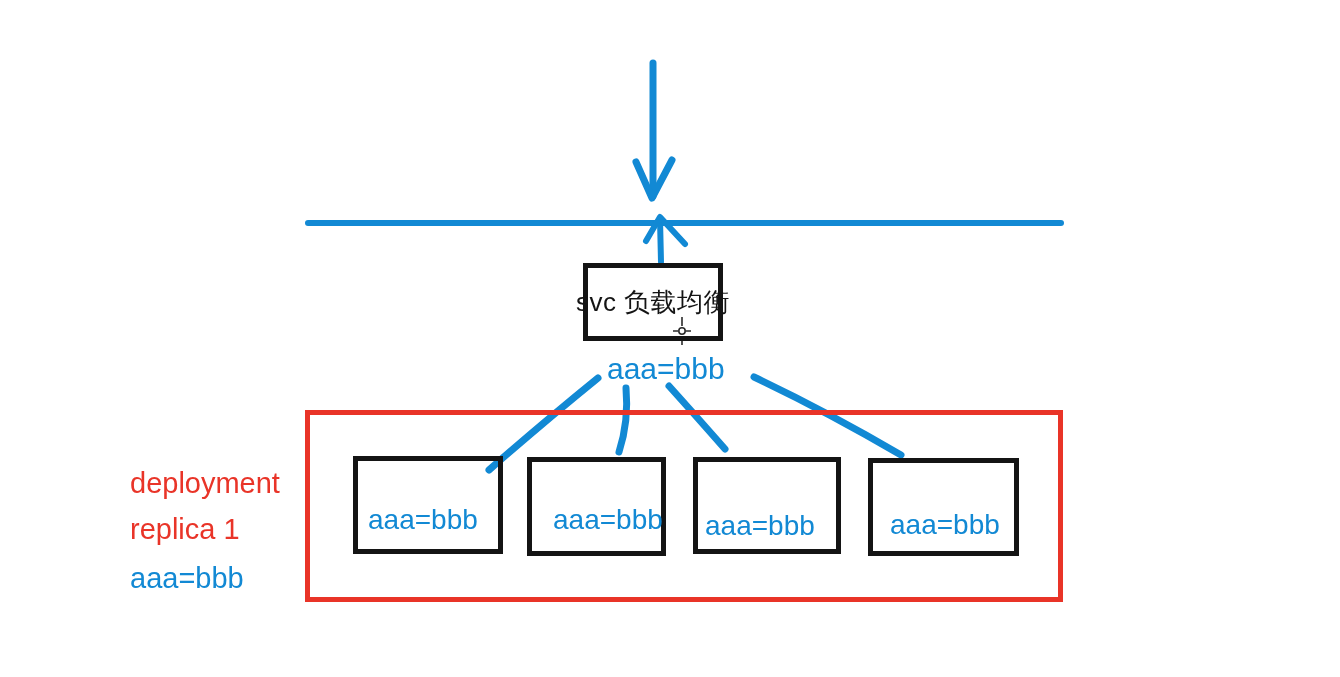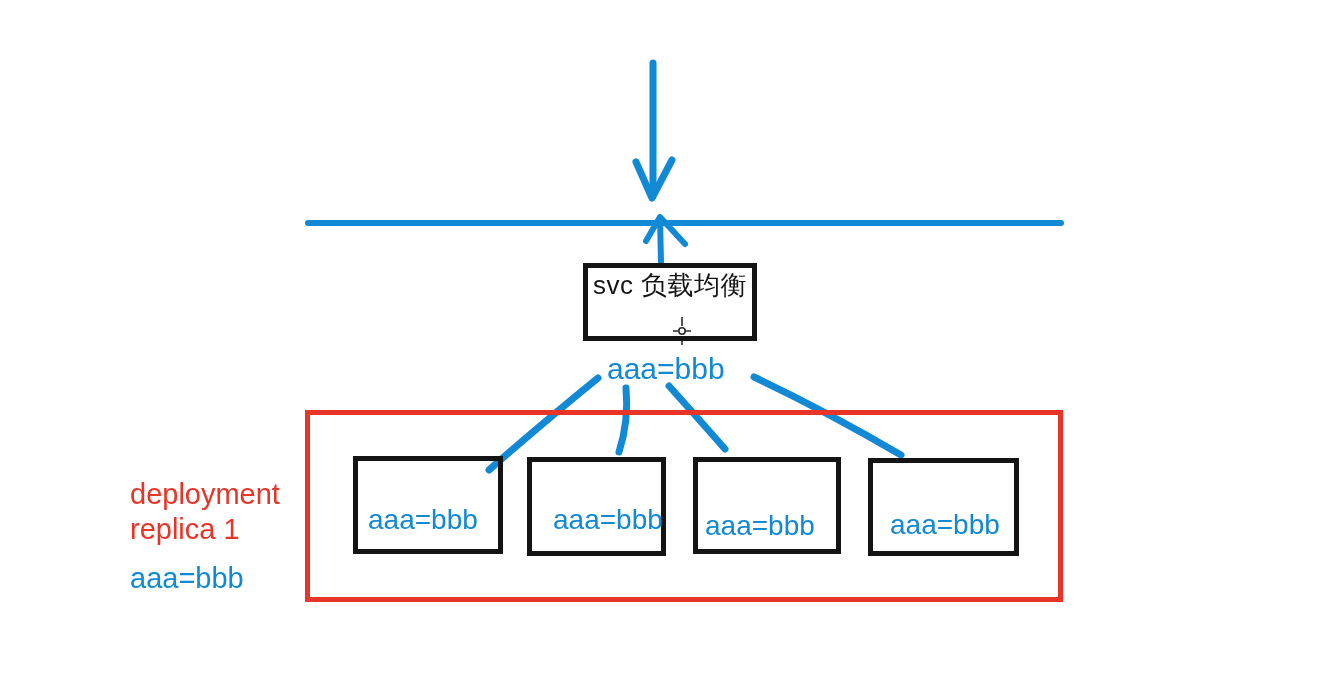--- a/index.html
+++ b/index.html
@@ -34,22 +34,23 @@
     stroke-linecap: butt;
   }
   .box {
     position: absolute;
     box-sizing: border-box;
     border: 5px solid var(--color-ink, #141414);
     background: transparent;
   }
   .svc-box {
     left: 583px; top: 263px;
-    width: 174px; height: 78px;
+    width: 140px; height: 78px;
     display: flex;
+    align-items: center;
     justify-content: center;
   }
   .svc-label {
     font-size: 26px;
     color: var(--color-ink, #141414);
     white-space: nowrap;
     letter-spacing: 0.5px;
   }
   .selector-label {
     position: absolute;
@@ -80,21 +81,21 @@
   .pod3 .pod-label { left: 7px;  top: 48px; }
   .pod4 .pod-label { left: 17px; top: 46px; }
   .legend-line {
     position: absolute;
     left: 130px;
     font-size: 29px;
     white-space: nowrap;
   }
   .legend-red  { color: var(--color-red, #e93428); }
   .legend-blue { color: var(--color-blue, #1289d4); }
-  .legend-1 { top: 478px; }
+  .legend-1 { top: 467px; }
   .legend-2 { top: 513px; }
   .legend-3 { top: 562px; }
 </style>
 </head>
 <body>
 
 <div class="canvas">
 
   <svg class="strokes" viewBox="0 0 1340 677" xmlns="http://www.w3.org/2000/svg">
 

